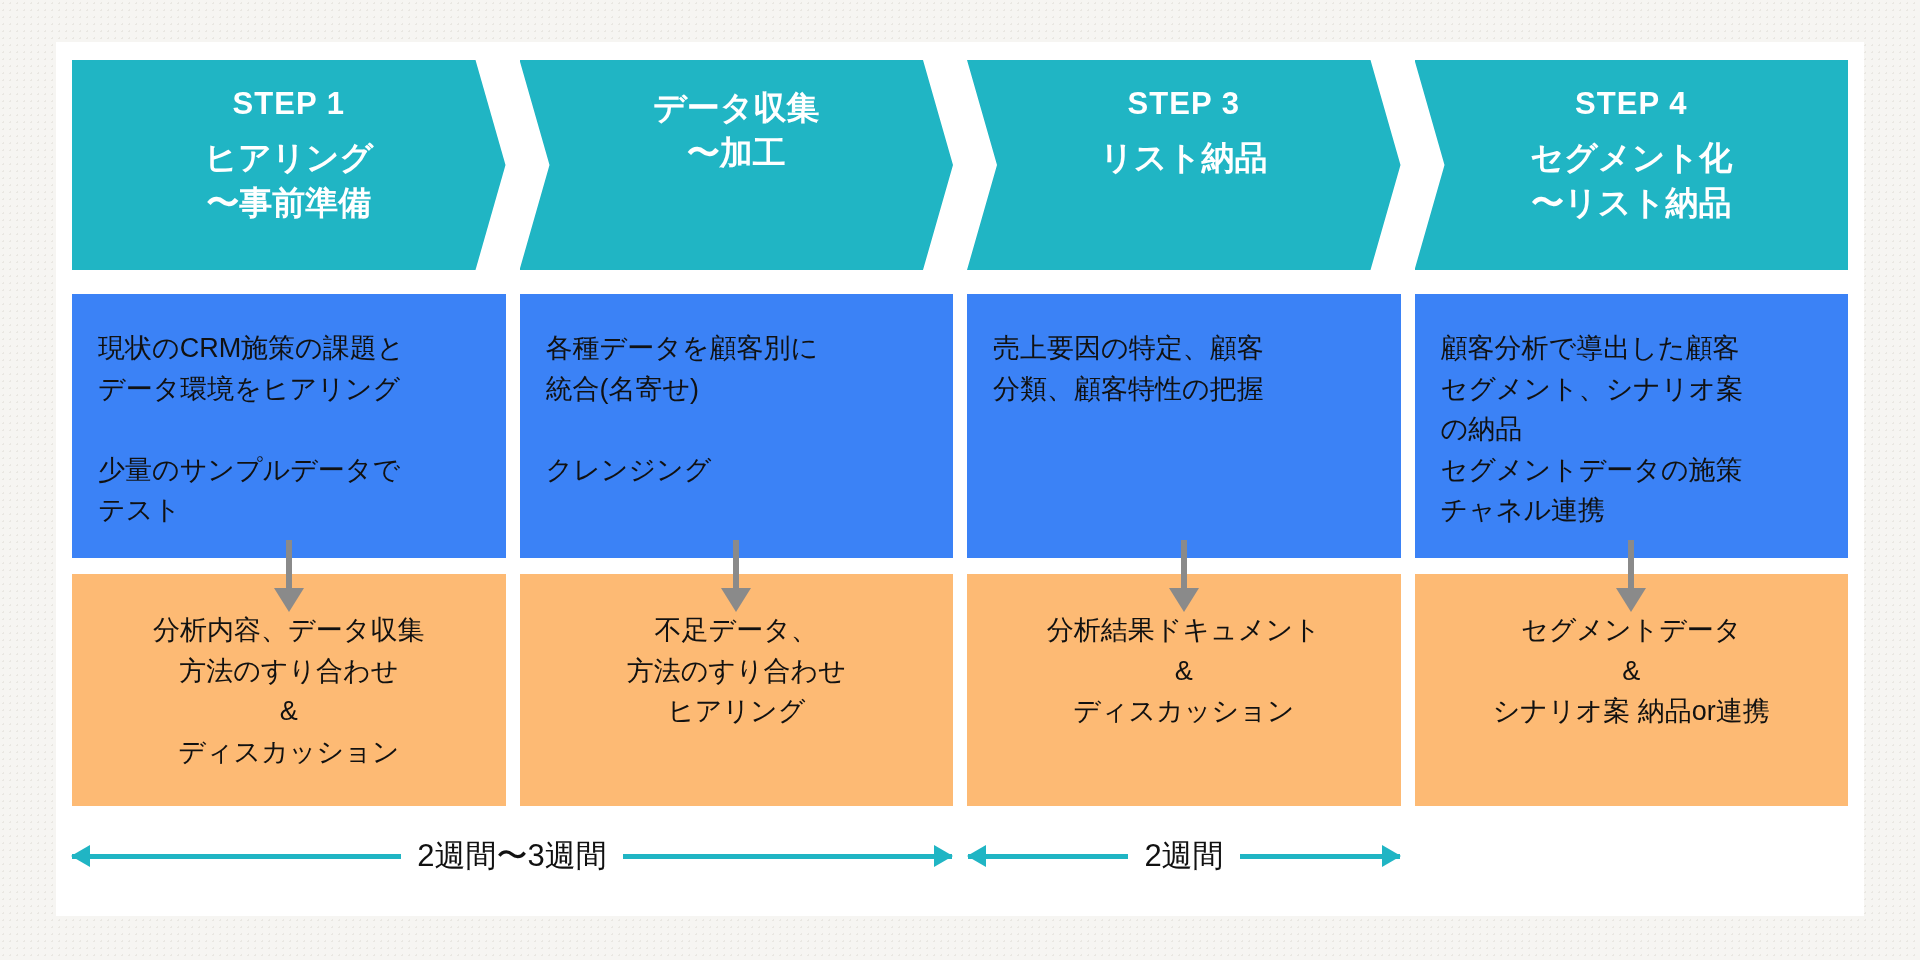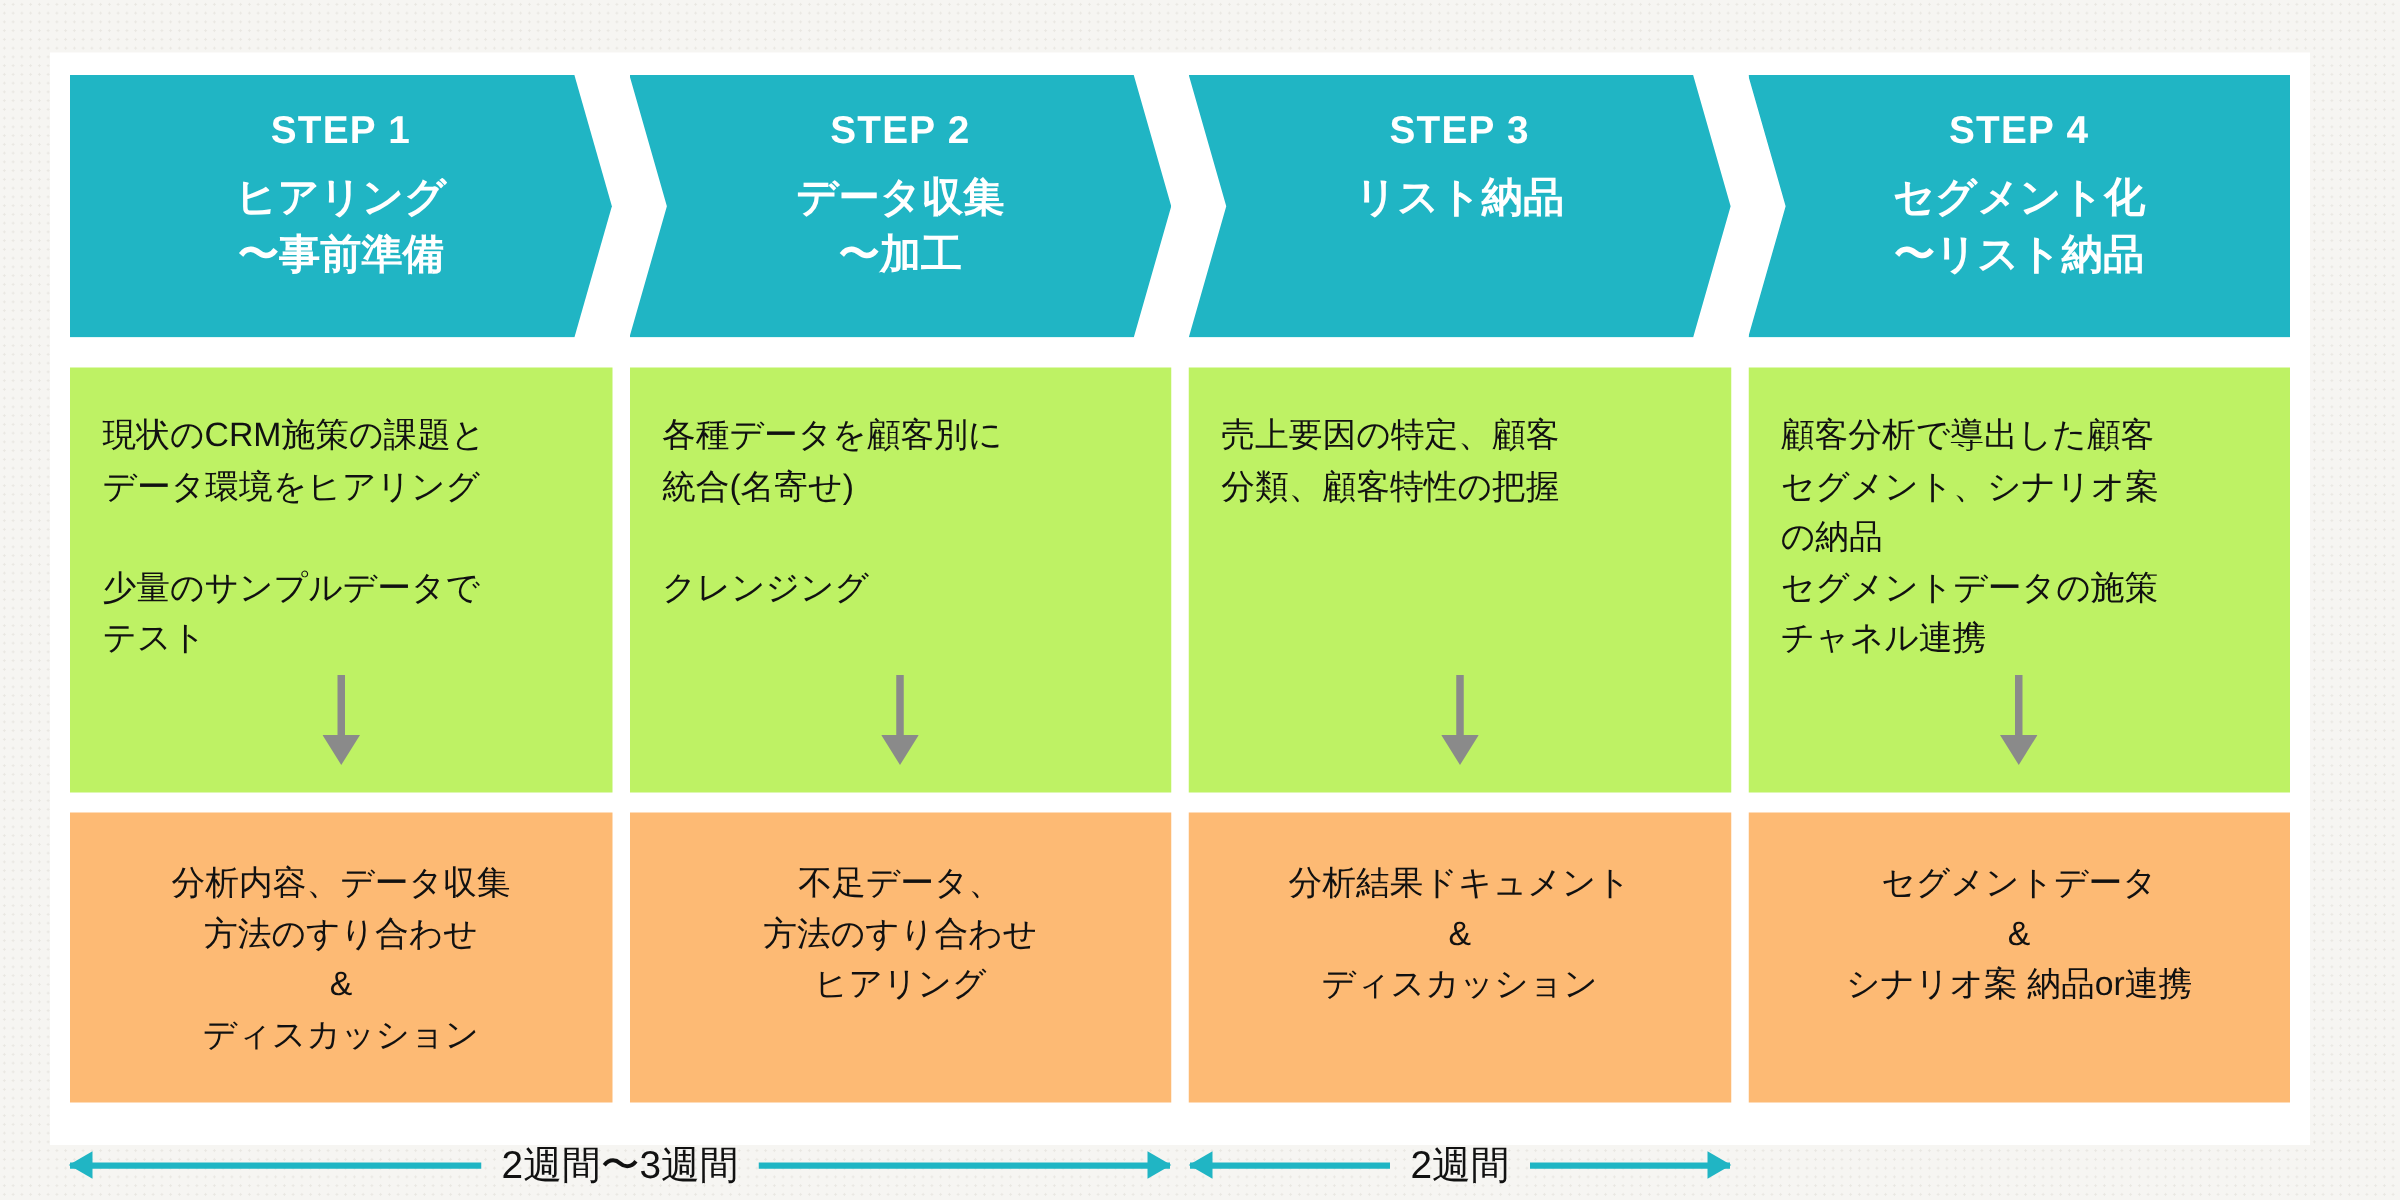--- a/index.html
+++ b/index.html
@@ -7,21 +7,21 @@
   body {
     font-family: "Liberation Sans", "DejaVu Sans", sans-serif;
     background-color: #f6f5f2;
     background-image: radial-gradient(#e9e7e2 1px, transparent 1px);
     background-size: 7px 7px;
     color: #111;
     overflow: hidden;
   }
   .card {
     position: absolute;
-    left: 40px; top: 42px;
+    left: 56px; top: 42px;
     width: 1808px; height: 874px;
     background: #ffffff;
     padding: 18px 16px 24px 16px;
   }
   .grid {
     display: grid;
     grid-template-columns: repeat(4, 1fr);
     column-gap: 14px;
   }
 
@@ -52,22 +52,22 @@
     font-size: 33px;
     font-weight: bold;
     line-height: 1.35;
     white-space: pre-line;
   }
 
   
   .bodies { margin-top: 24px; }
   .step-body { position: relative; }
   .desc-box {
-    height: 340px;
-    background: #bef264;
+    height: 264px;
+    background: #3b82f6;
     padding: 34px 26px 0 26px;
     font-size: 27px;
     line-height: 1.5;
     white-space: pre-line;
     margin-bottom: 16px;
   }
   .output-box {
     height: 232px;
     background: #fdba74;
     padding: 36px 16px 0 16px;
@@ -127,21 +127,20 @@
 
 <div class="card">
 
   <div class="grid headers">
     <div class="step-header tip-right">
       <div class="step-label">STEP 1</div>
       <div class="step-title">ヒアリング
 〜事前準備</div>
     </div>
     <div class="step-header notch-left tip-right">
-      <div class="step-label">STEP 2</div>
       <div class="step-title">データ収集
 〜加工</div>
     </div>
     <div class="step-header notch-left tip-right">
       <div class="step-label">STEP 3</div>
       <div class="step-title">リスト納品</div>
     </div>
     <div class="step-header notch-left flat-right">
       <div class="step-label">STEP 4</div>
       <div class="step-title">セグメント化

